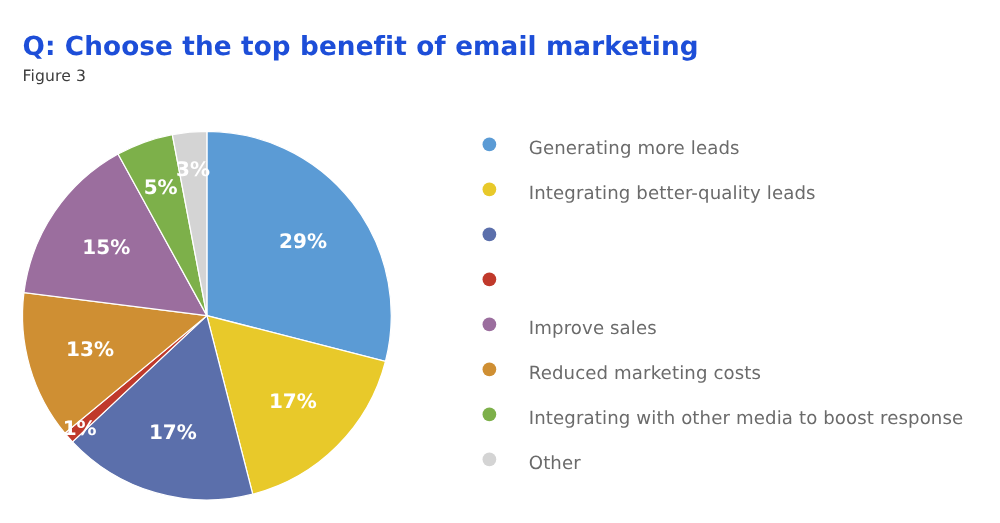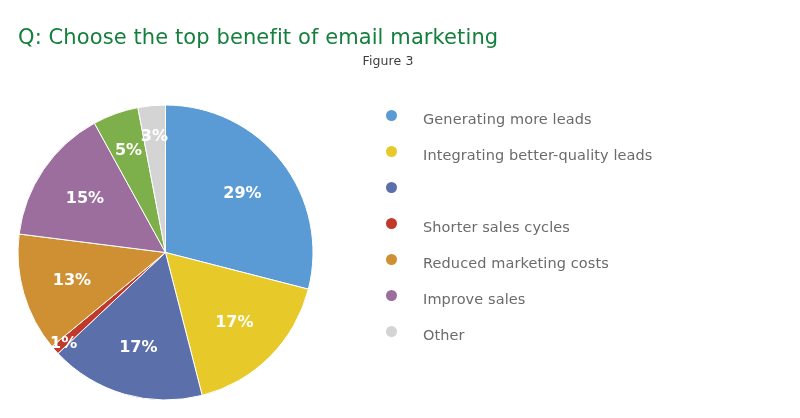--- a/index.html
+++ b/index.html
@@ -23,33 +23,32 @@
   
   .header {
     position: absolute;
     left: 18px;
     top: 24px;
     width: 740px;
   }
   .chart-title {
     font-size: 21px;
     line-height: 26px;
-    font-weight: 400;
-    color: #15803d;
+    font-weight: 700;
+    color: #1d4ed8;
     letter-spacing: 0.1px;
     white-space: nowrap;
   }
   .chart-subtitle {
     margin-top: 3px;
     font-size: 12.5px;
     line-height: 15px;
     font-weight: 400;
     color: #3d3d3d;
     letter-spacing: 0.1px;
-    text-align: center;
   }
   
   .pie-wrap {
     position: absolute;
     left: 18px;
     top: 105px;
     width: 295px;
     height: 295px;
   }
   .pie-svg {
@@ -136,29 +135,32 @@
       </div>
       <div class="legend-item">
         <span class="legend-bullet" style="background: rgb(232, 201, 42);"></span>
         <span class="legend-label">Integrating better-quality leads</span>
       </div>
       <div class="legend-item">
         <span class="legend-bullet" style="background: rgb(91, 111, 171);"></span>
       </div>
       <div class="legend-item">
         <span class="legend-bullet" style="background: rgb(192, 57, 43);"></span>
-        <span class="legend-label">Shorter sales cycles</span>
+      </div>
+      <div class="legend-item">
+        <span class="legend-bullet" style="background: rgb(155, 110, 158);"></span>
+        <span class="legend-label">Improve sales</span>
       </div>
       <div class="legend-item">
         <span class="legend-bullet" style="background: rgb(207, 143, 51);"></span>
         <span class="legend-label">Reduced marketing costs</span>
       </div>
       <div class="legend-item">
-        <span class="legend-bullet" style="background: rgb(155, 110, 158);"></span>
-        <span class="legend-label">Improve sales</span>
+        <span class="legend-bullet" style="background: rgb(125, 176, 74);"></span>
+        <span class="legend-label">Integrating with other media to boost response</span>
       </div>
       <div class="legend-item">
         <span class="legend-bullet" style="background: rgb(212, 212, 212);"></span>
         <span class="legend-label">Other</span>
       </div>
     </div>
 
 </div>
 
 </body></html>

